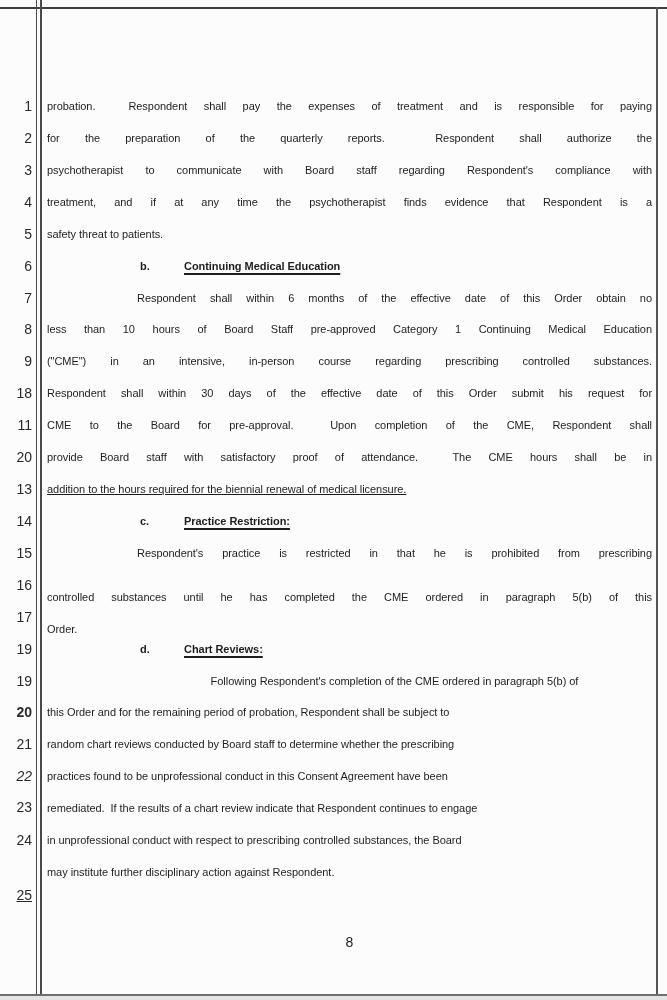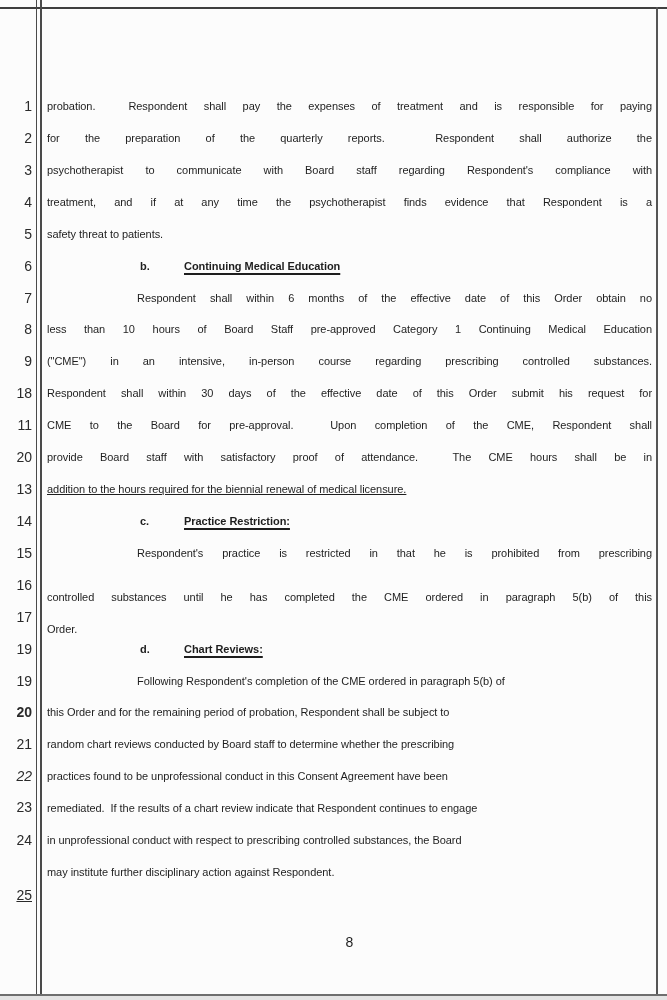--- a/index.html
+++ b/index.html
@@ -33,21 +33,21 @@
     position: absolute;
     left: 47px;
     width: 605px;
     font-size: 11px;
     line-height: 20px;
     letter-spacing: -0.05px;
     box-sizing: border-box;
   }
   .doc-line.left { white-space: nowrap; }
   .doc-line.justify { text-align: justify; text-align-last: justify; }
-  .doc-line.indent { padding-left: 90px; }
+  .doc-line.indent { padding-left: 90px; text-align: center; }
 
   .heading-letter {
     position: absolute;
     left: 93px;
     font-weight: bold;
   }
   .heading-title {
     position: absolute;
     left: 137px;
     font-weight: bold;

